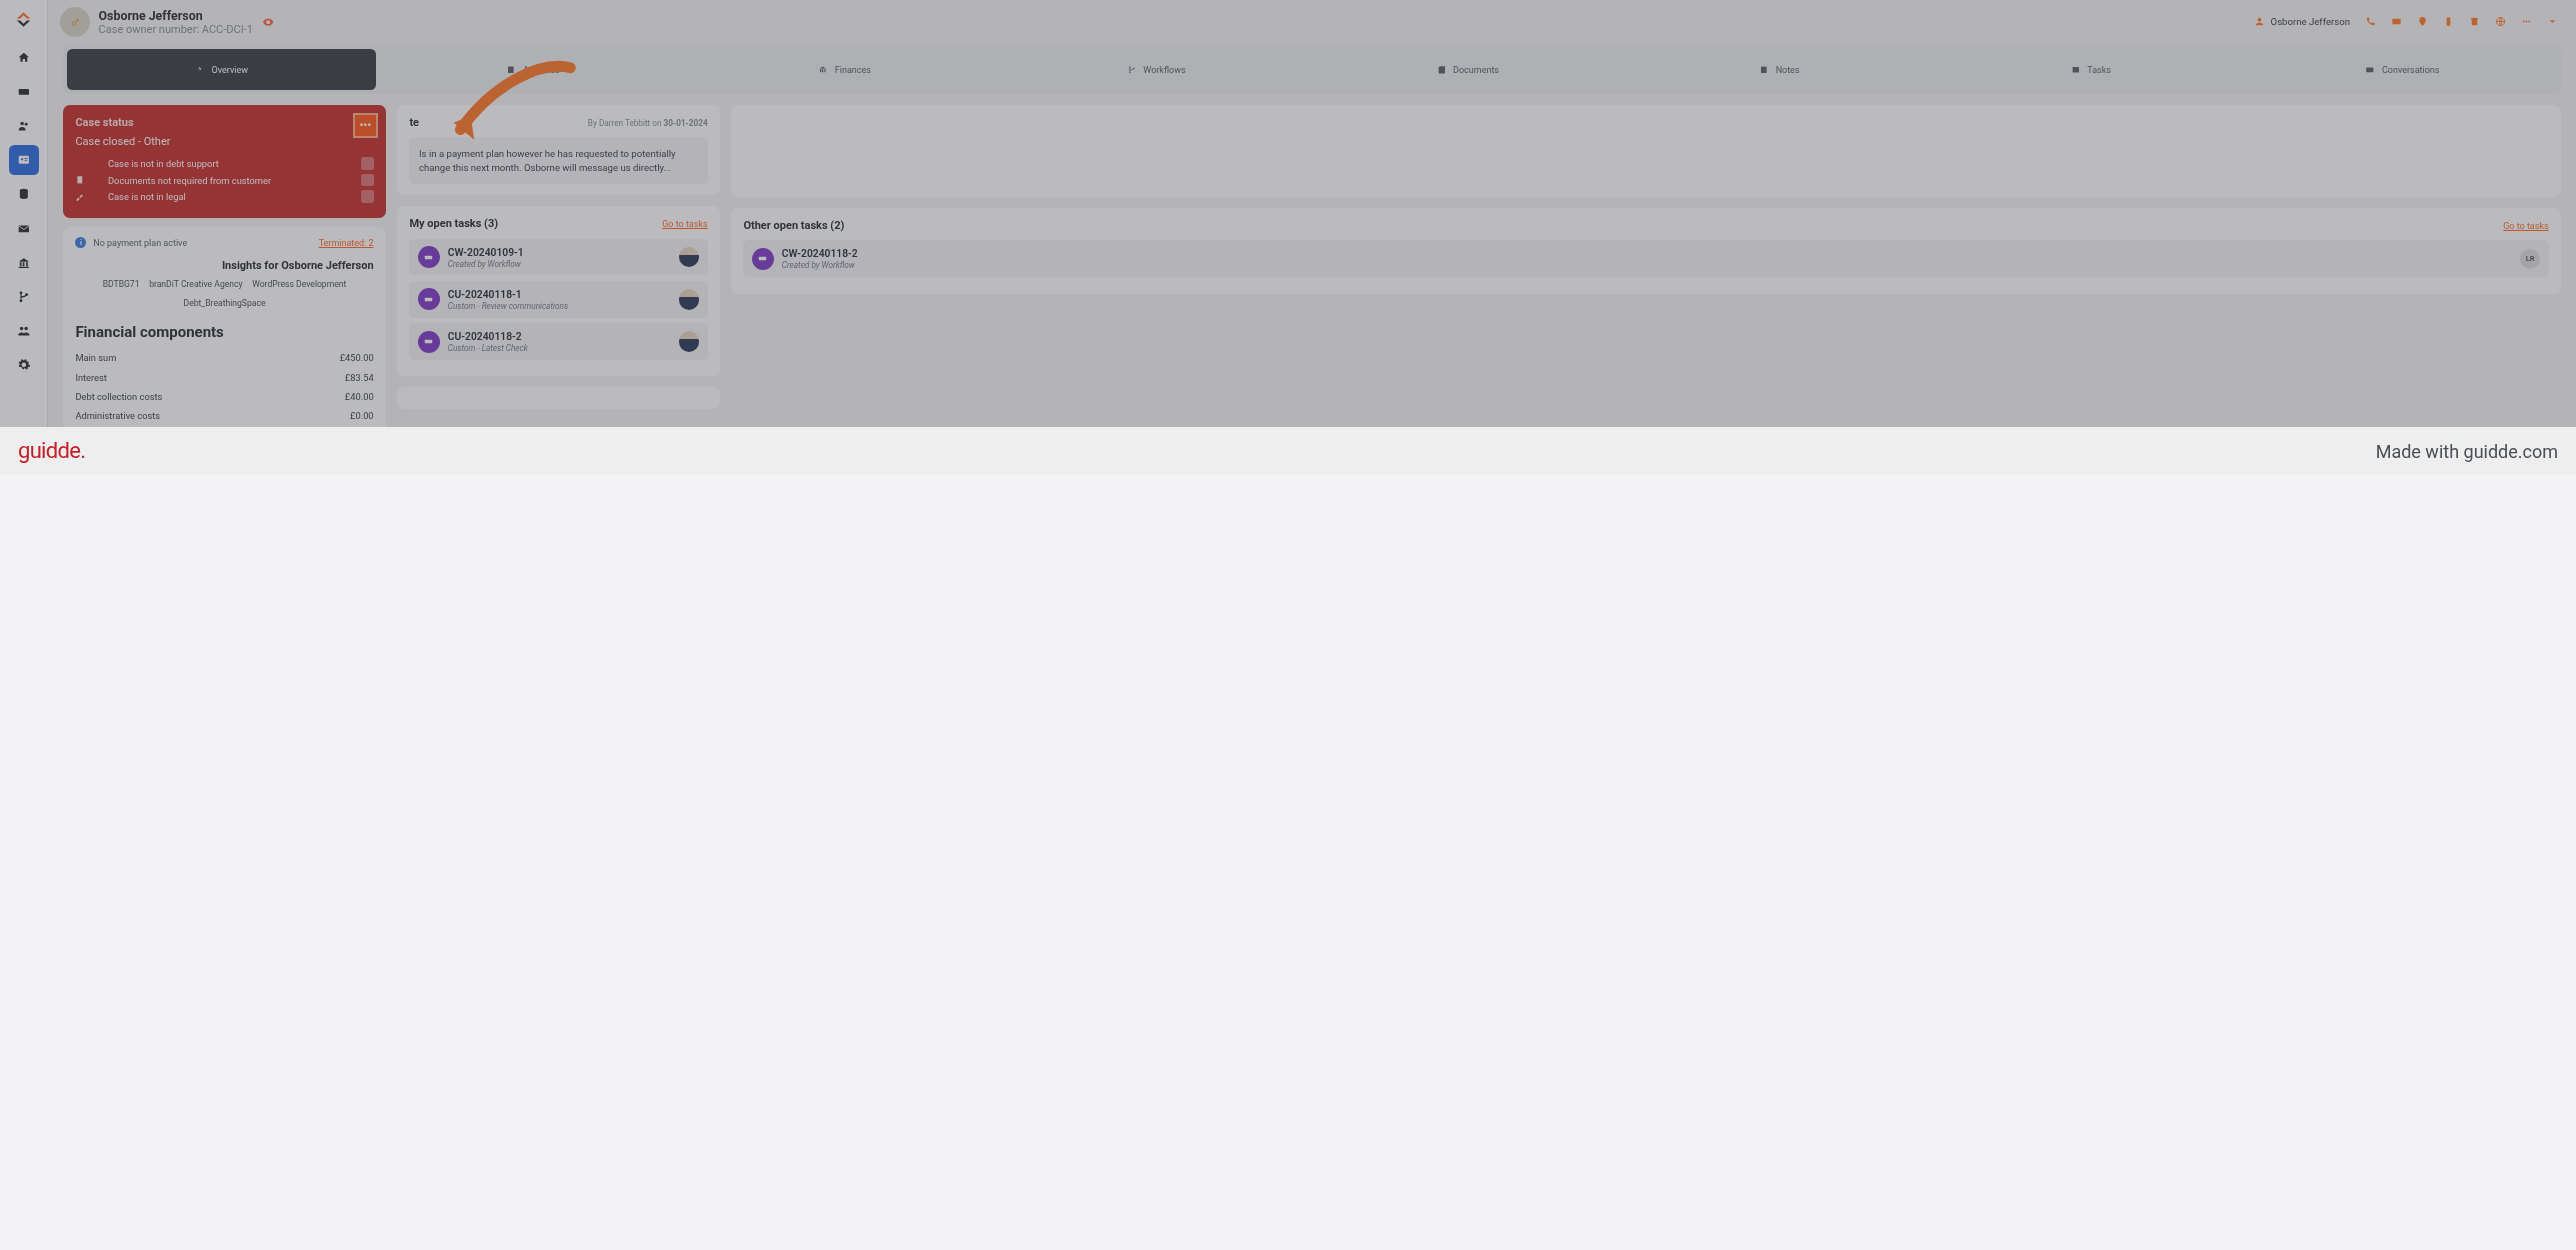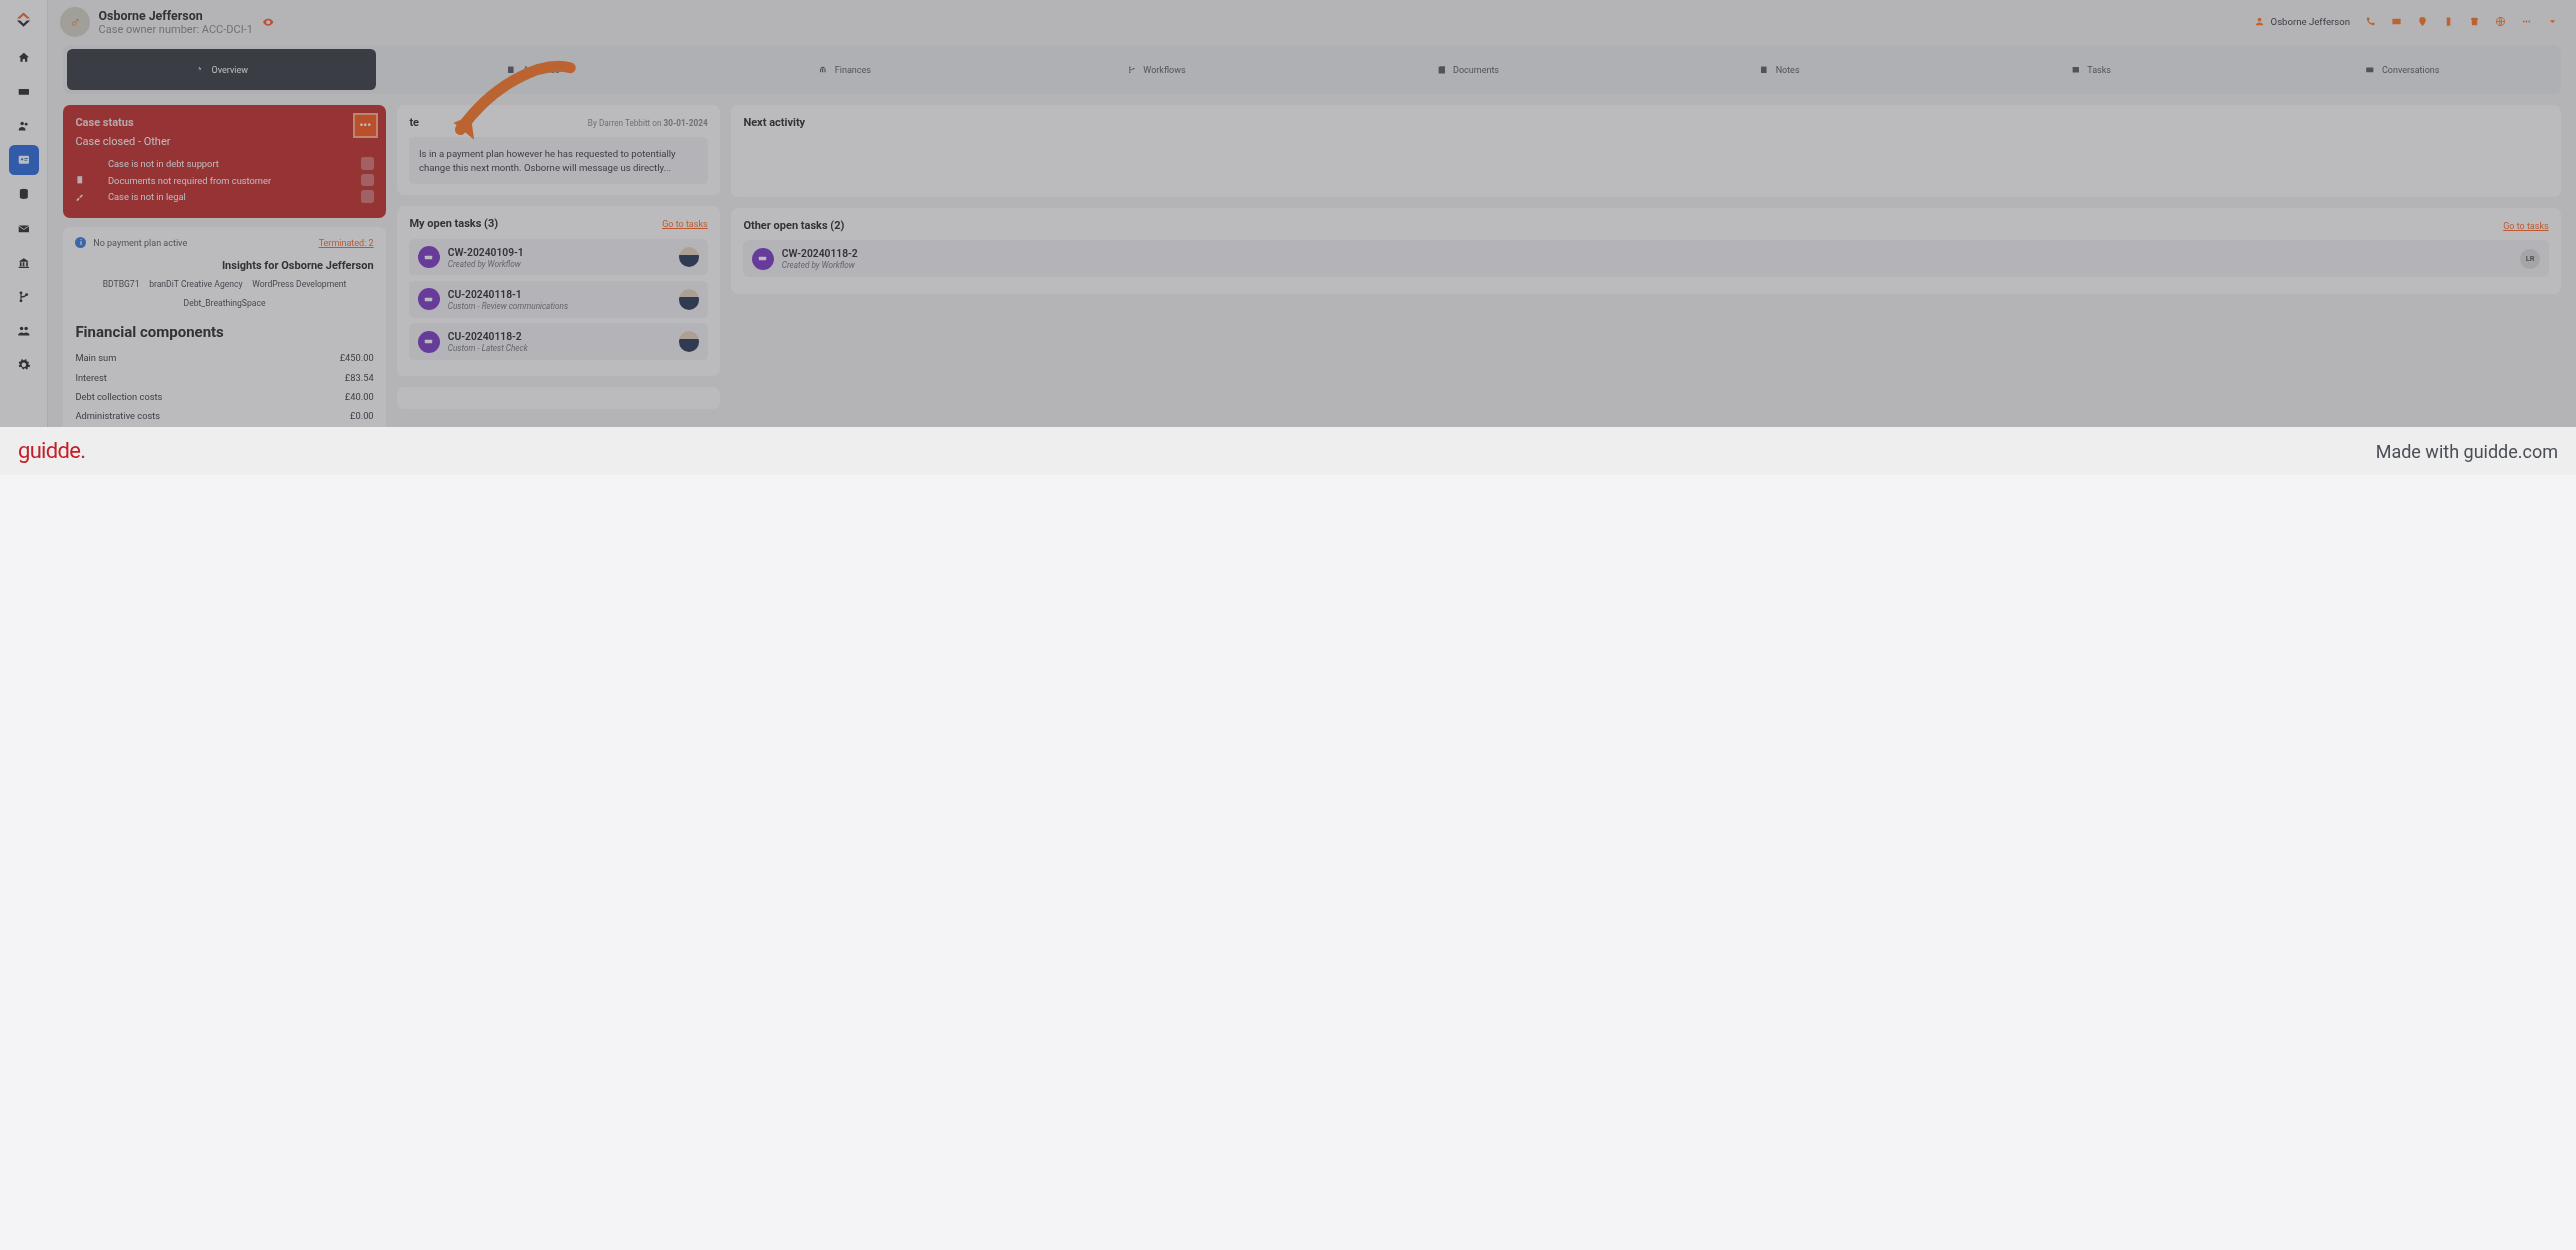--- a/index.html
+++ b/index.html
@@ -393,23 +393,20 @@
               <div class="task-av face"></div>
             </div>
         </div>
 
         <div class="card colcard" style="margin-top:11px;grid-column:1/3">
         </div>
       </div>
 
       <div>
         <div class="card colcard" style="min-height:92px">
-          <div class="colhead">
-              <h3>Next activity</h3>
-            </div>
         </div>
 
         <div class="card colcard" style="margin-top:11px">
           <div class="colhead">
               <h3>Other open tasks (2)</h3>
               <a>Go to tasks</a>
             </div>
           <div class="task">
               <div class="ticon-sq">
                 <svg viewBox="0 0 24 24">

